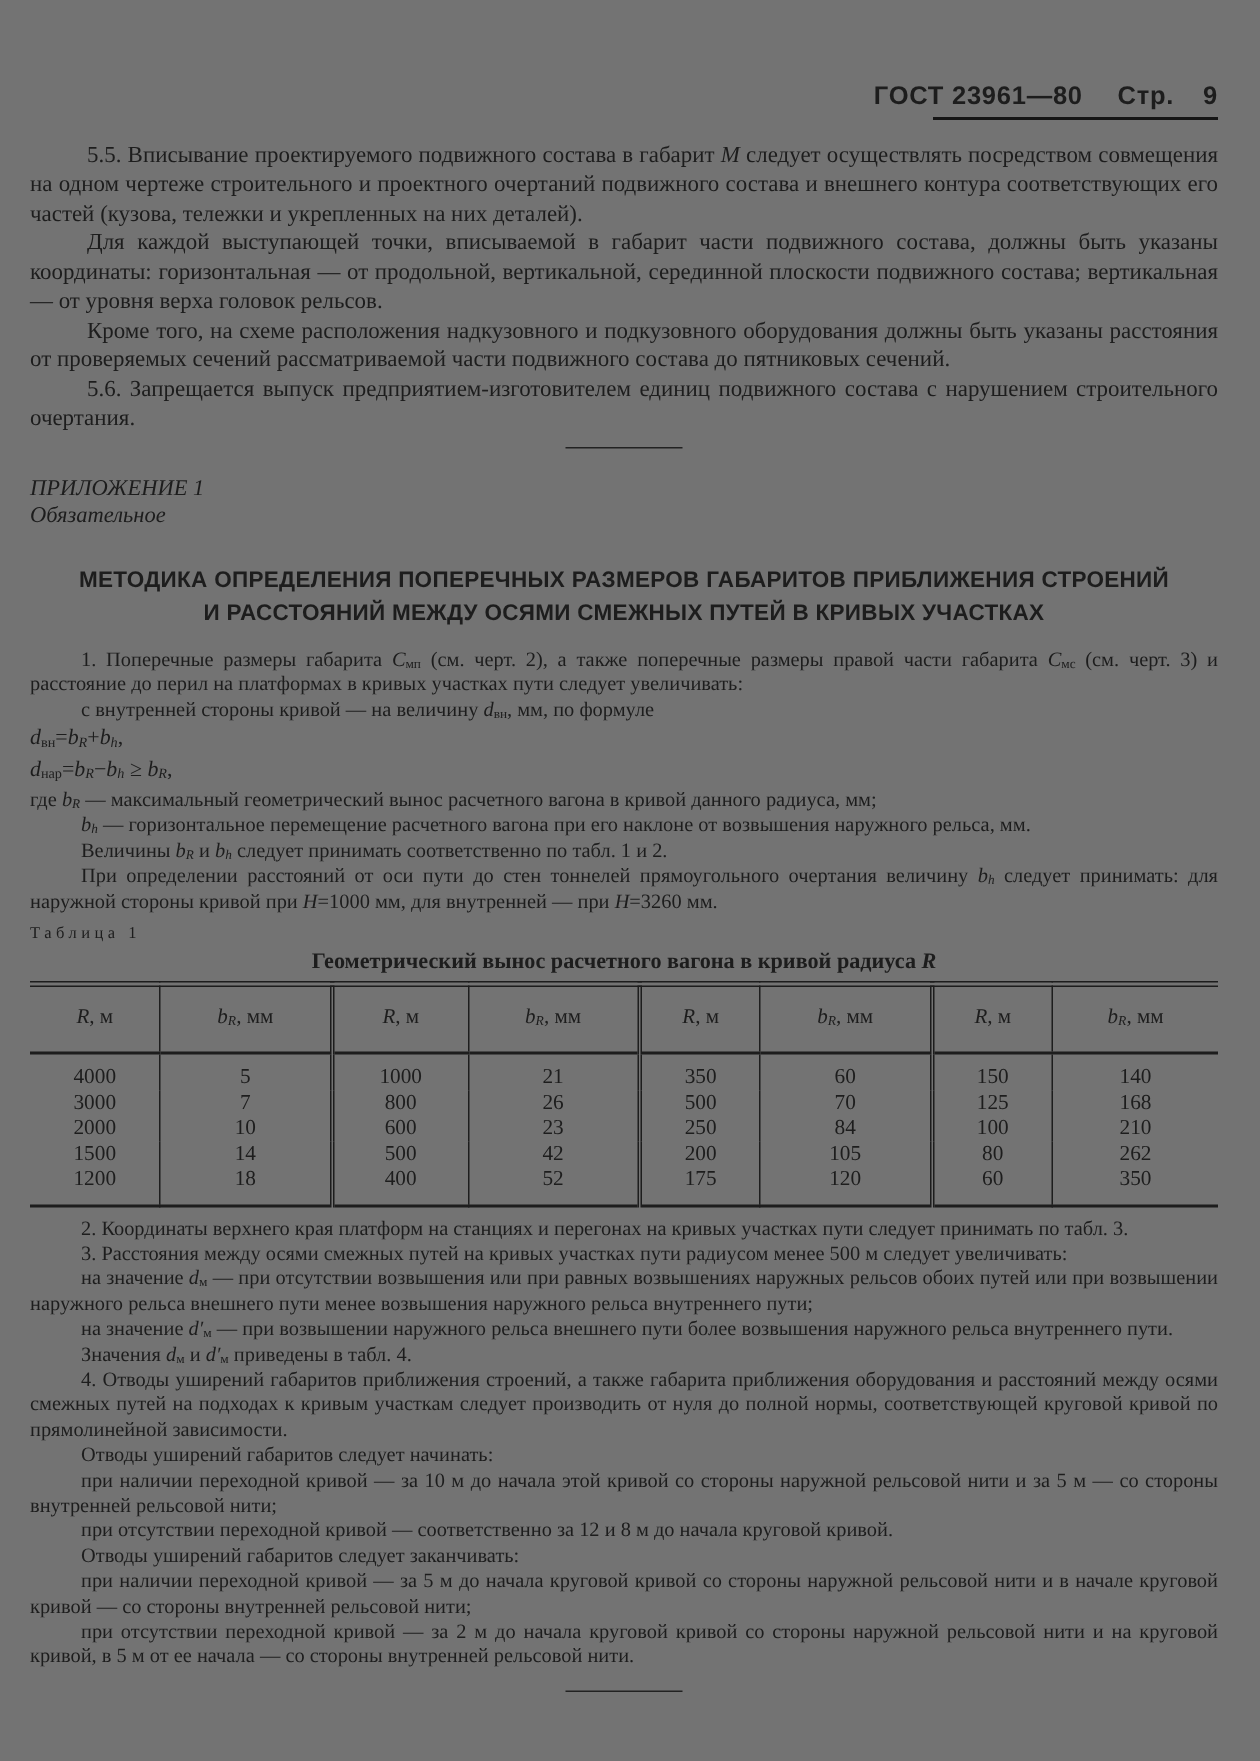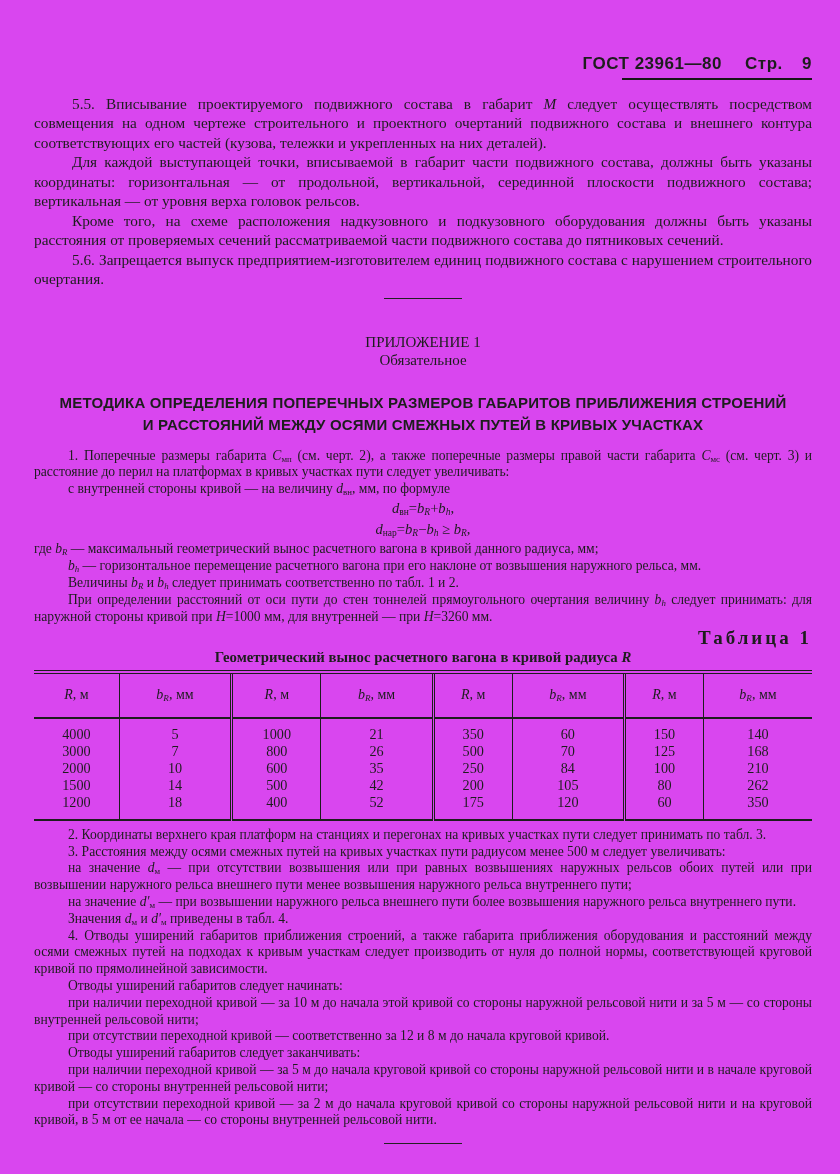--- a/index.html
+++ b/index.html
@@ -1,24 +1,24 @@
 <!DOCTYPE html>
 <html lang="ru"><head>
 <meta charset="utf-8">
 <style>
   html,body{margin:0;padding:0;background:#ffffff;}
   .page{
     position:relative;
     width:840px;height:1174px;
     box-sizing:border-box;
-    background:#d946ef;
+    background:#737373;
     color:#1d1d1d;
     font-family:"Liberation Serif",serif;
     font-size:15.3px;line-height:19.5px;
-    padding:54px 28px 0 34px;
+    padding:54px 28px 0 20px;
     overflow:hidden;
   }
   p{margin:0;text-align:justify;}
   .ind{text-indent:38px;}
   .noind{text-indent:0;}
   i{font-style:italic;}
   sub{font-size:0.65em;line-height:0;vertical-align:-0.18em;}
   sub.it{font-style:italic;}
 
   .hdr{
@@ -35,43 +35,41 @@
 
   .sec5{margin-top:14px;}
 
   .divider{
     width:78px;height:0;border:none;
     border-top:1.6px solid #222;
     margin:9px auto 0;
   }
   .divider.bottom{margin-top:14px;}
 
-  .annex{margin-top:34px;text-align:center;font-size:15px;line-height:18.5px;}
+  .annex{margin-top:18px;text-align:left;font-style:italic;font-size:15px;line-height:18.5px;}
 
   .doc-title{
     margin-top:22px;
     text-align:center;
     font-family:"Liberation Sans",sans-serif;
     font-weight:bold;
     font-size:15px;line-height:22px;
     letter-spacing:0.2px;
   }
 
   .small{font-size:13.6px;line-height:16.8px;}
   .small .ind{text-indent:34px;}
   .body1{margin-top:12px;}
 
-  .formula{text-align:center;text-indent:0;margin:2px 0 4px;font-size:14.6px;}
+  .formula{text-align:left;text-indent:0;margin:2px 0 4px;font-size:14.6px;}
 
   .tbl-label{
-    text-align:right;
     letter-spacing:3px;
-    font-size:19px;
+    font-size:11px;
     margin-top:5px;
-    font-weight:bold;
   }
   .tbl-title{
     text-align:center;text-indent:0;
     font-weight:bold;
     font-size:14.8px;
     margin-top:2px;
     font-family:Liberation Serif, serif;
   }
   table.t1{
     width:100%;
@@ -176,21 +174,21 @@
             <td>26</td>
             <td>500</td>
             <td>70</td>
             <td>125</td>
             <td>168</td>
           </tr>
           <tr>
             <td>2000</td>
             <td>10</td>
             <td>600</td>
-            <td>35</td>
+            <td>23</td>
             <td>250</td>
             <td>84</td>
             <td>100</td>
             <td>210</td>
           </tr>
           <tr>
             <td>1500</td>
             <td>14</td>
             <td>500</td>
             <td>42</td>

